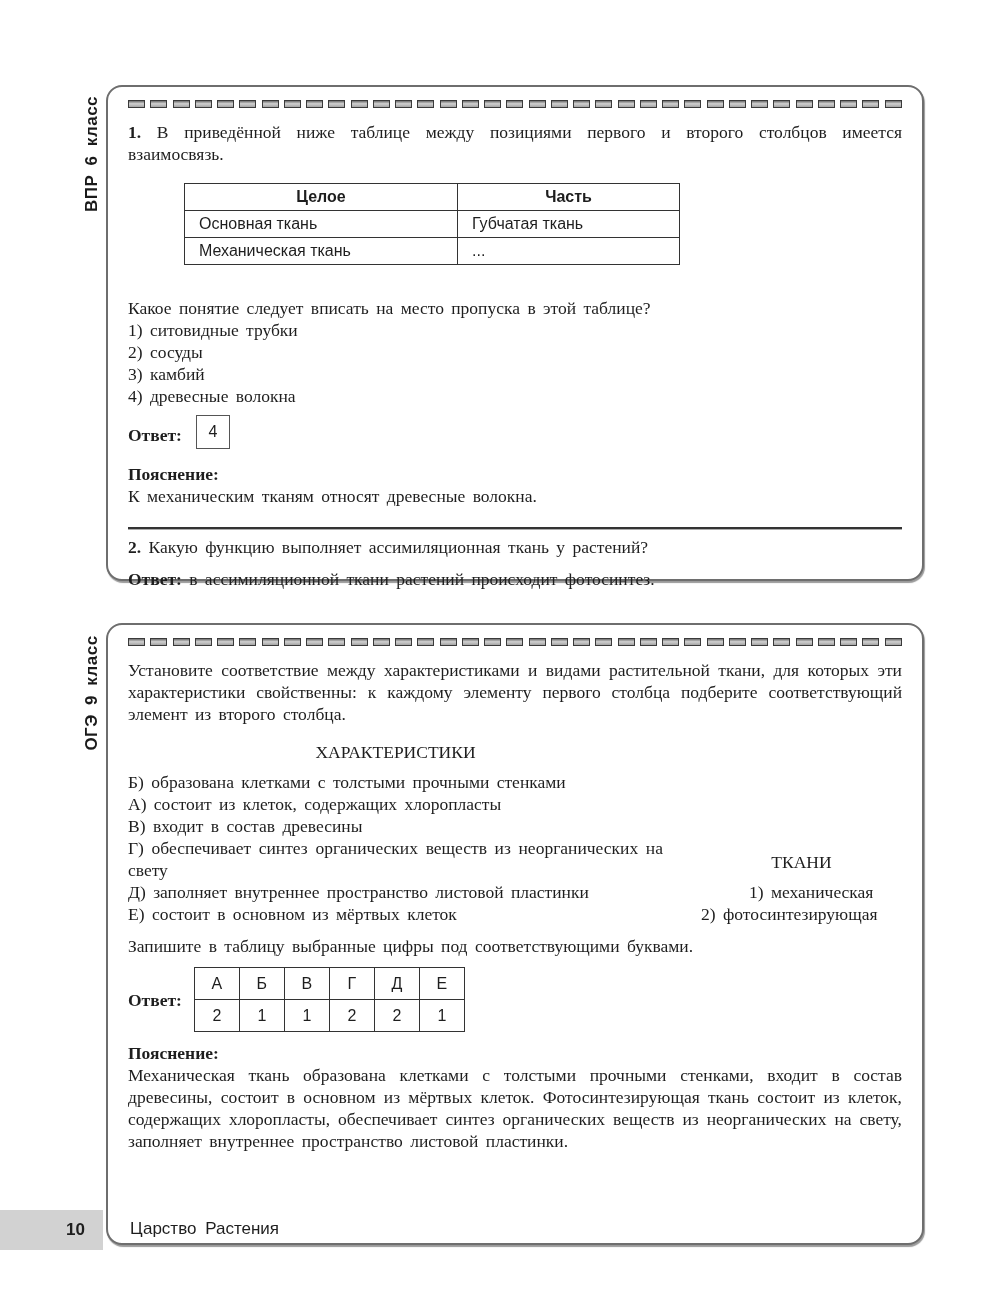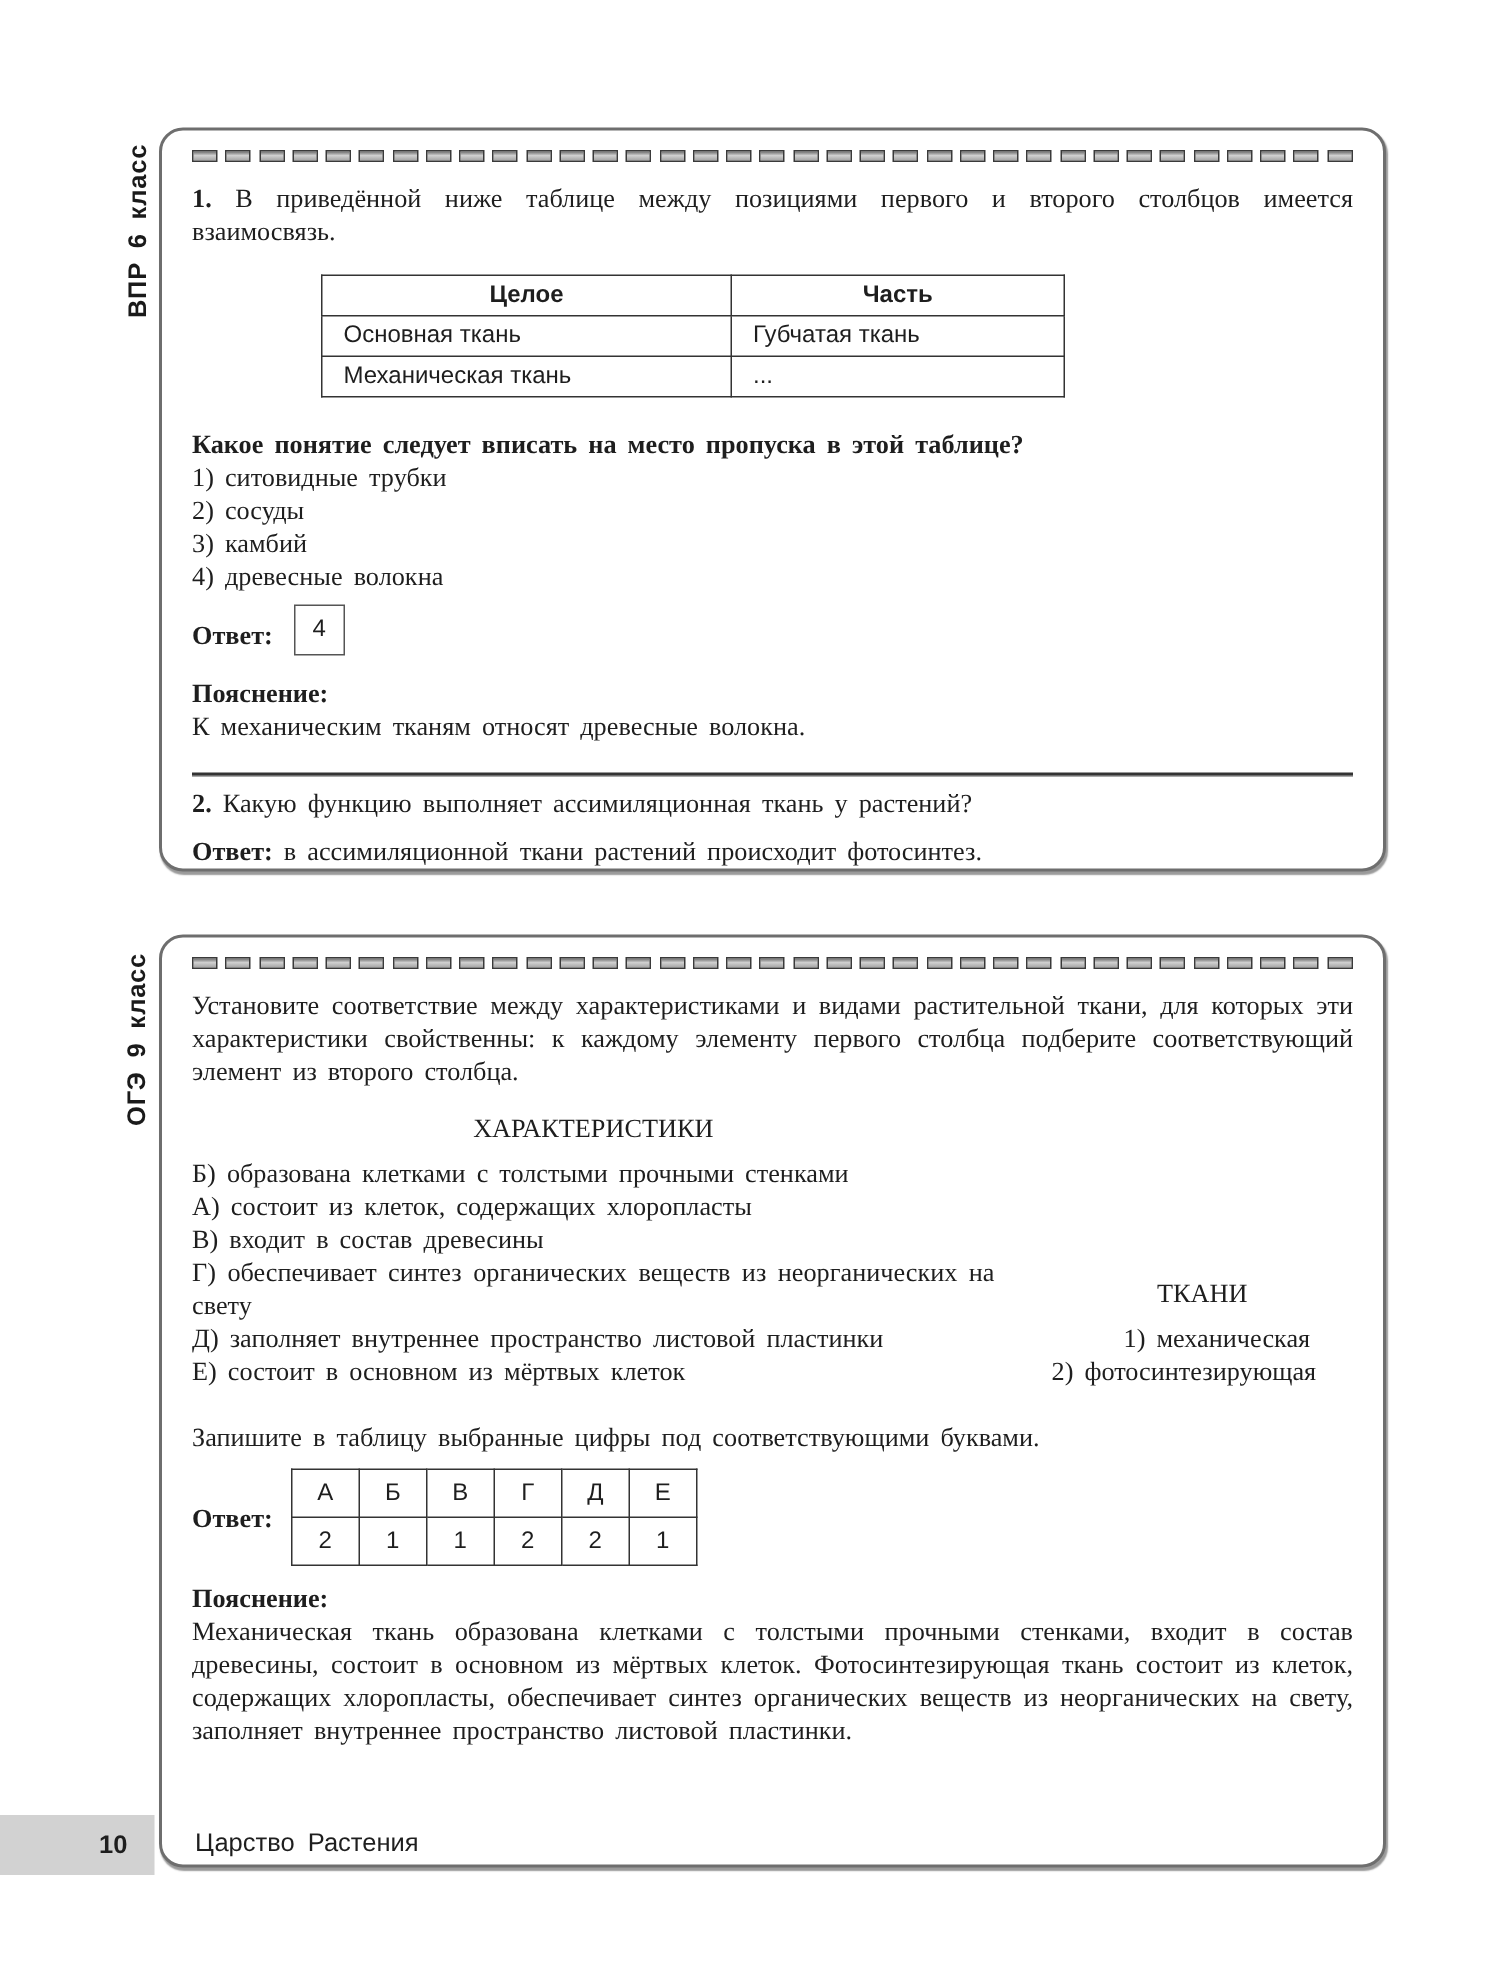--- a/index.html
+++ b/index.html
@@ -83,38 +83,38 @@
         <div class="bar"></div>
         <div class="bar"></div>
         <div class="bar"></div>
       </div>
 
     <p class="p" style="margin-top:12px;">
       <span class="b">1.</span>
       <span>В приведённой ниже таблице между позициями первого и второго столбцов имеется взаимосвязь.</span>
     </p>
 
-    <table class="tbl" style="margin:18px 0 0 86px; width:496px;">
+    <table class="tbl" style="margin:18px 0 0 56px; width:496px;">
       <tbody>
           <tr style="height:27px;">
         <th style="width:270px; font-weight:bold;">Целое</th>
         <th style="font-weight:bold;">Часть</th>
       </tr>
       <tr style="height:27px;">
         <td style="padding-left:14px;">Основная ткань</td>
         <td style="padding-left:14px;">Губчатая ткань</td>
       </tr>
       <tr style="height:27px;">
         <td style="padding-left:14px;">Механическая ткань</td>
         <td style="padding-left:14px;">...</td>
       </tr>
     </tbody>
       </table>
 
-    <p class="p" style="margin-top:20px;font-weight:bold;">Какое понятие следует вписать на место пропуска в этой таблице?</p>
+    <p class="p" style="margin-top:32px;">Какое понятие следует вписать на место пропуска в этой таблице?</p>
     <p class="p">1) ситовидные трубки</p>
     <p class="p">2) сосуды</p>
     <p class="p">3) камбий</p>
     <p class="p">4) древесные волокна</p>
 
     <div style="display:flex; align-items:center; margin-top:8px;">
       <span class="p b" style="margin-right:14px; margin-top:6px;">Ответ:</span>
       <span class="ans-box">4</span>
     </div>
 
@@ -190,21 +190,21 @@
         <p class="p">Д) заполняет внутреннее пространство листовой пластинки</p>
         <p class="p">Е) состоит в основном из мёртвых клеток</p>
       </div>
       <div style="margin-left:38px; flex:1;">
         <p class="p" style="text-align:center; margin-bottom:8px;">ТКАНИ</p>
         <p class="p" style="text-align:left;margin-left:48px;">1) механическая</p>
         <p class="p" style="text-align:left;">2) фотосинтезирующая</p>
       </div>
     </div>
 
-    <p class="p" style="margin-top:22px;">Запишите в таблицу выбранные цифры под соответствующими буквами.</p>
+    <p class="p" style="margin-top:10px;">Запишите в таблицу выбранные цифры под соответствующими буквами.</p>
 
     <div style="display:flex; align-items:center; margin-top:10px;">
       <span class="p b" style="margin-right:12px;">Ответ:</span>
       <table class="tbl" style="text-align:center;">
         <tbody>
             <tr style="height:32px;">
           <td style="width:42px;">А</td>
           <td style="width:42px;">Б</td>
           <td style="width:42px;">В</td>
           <td style="width:42px;">Г</td>

